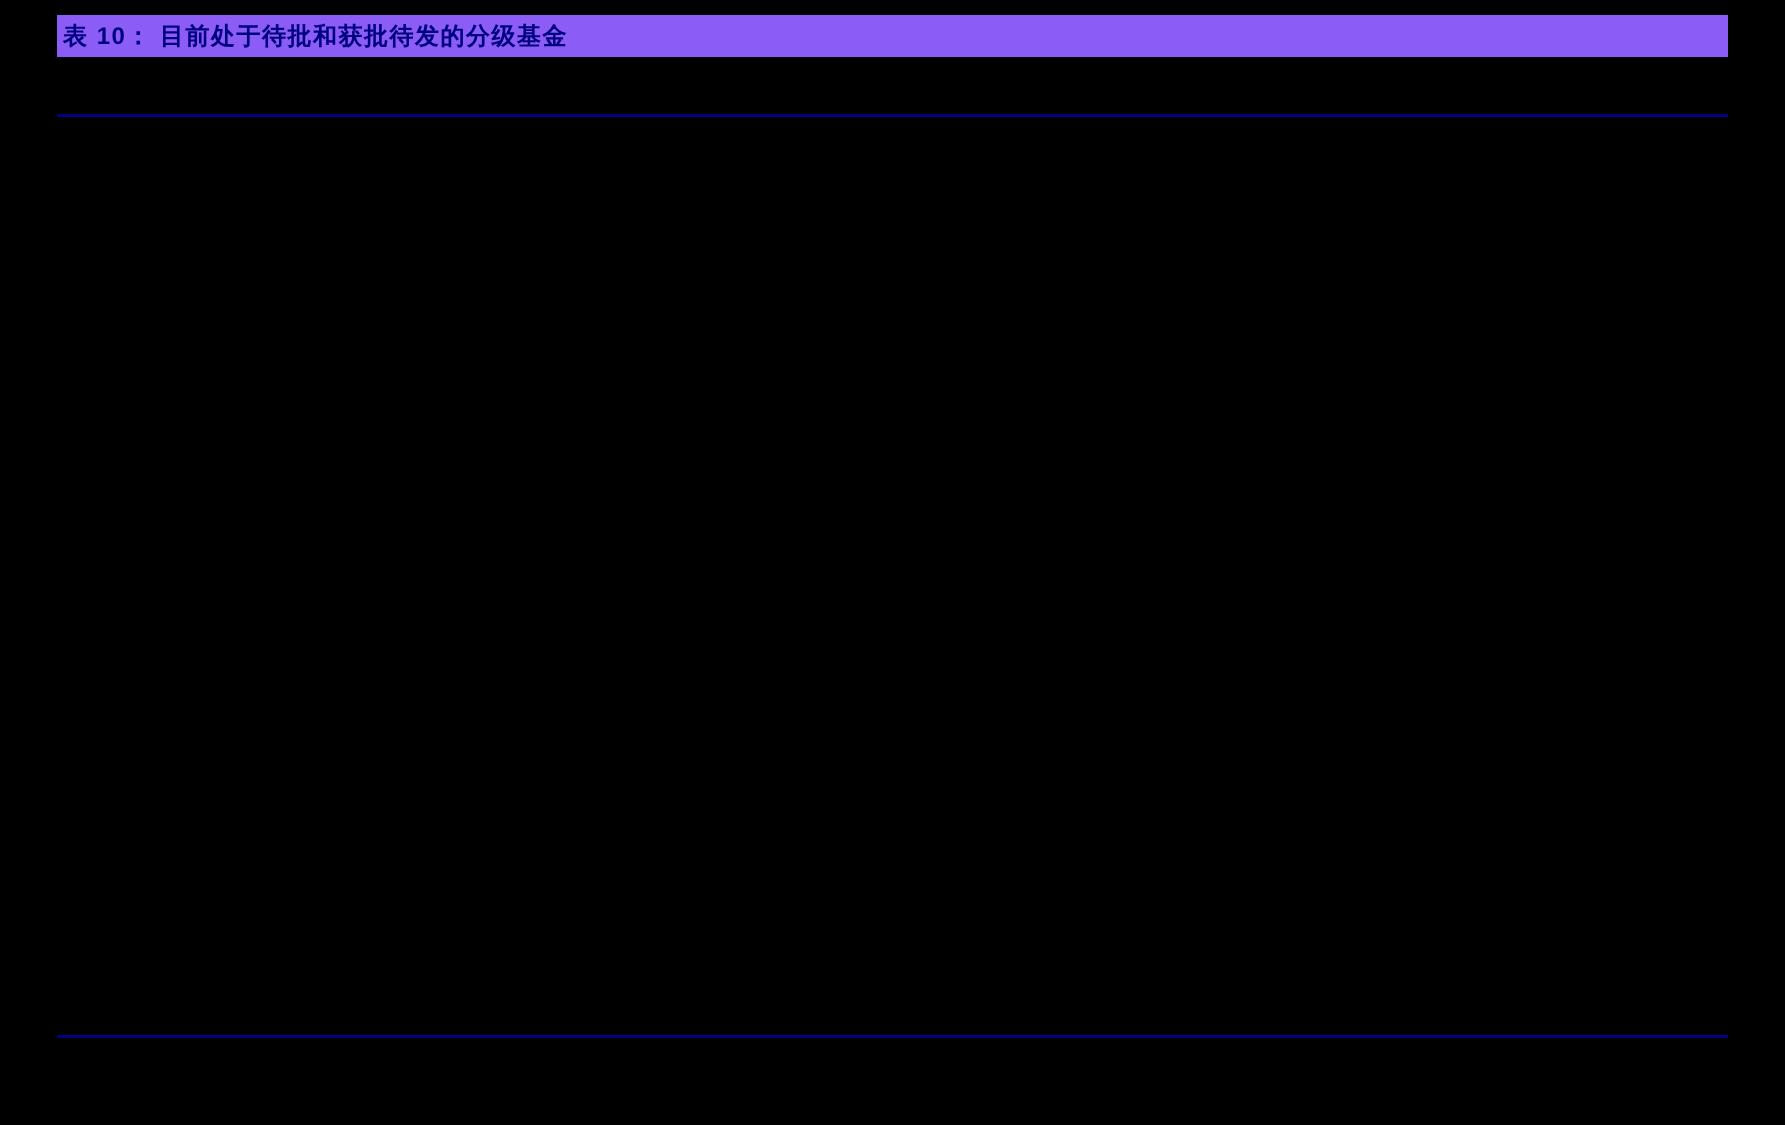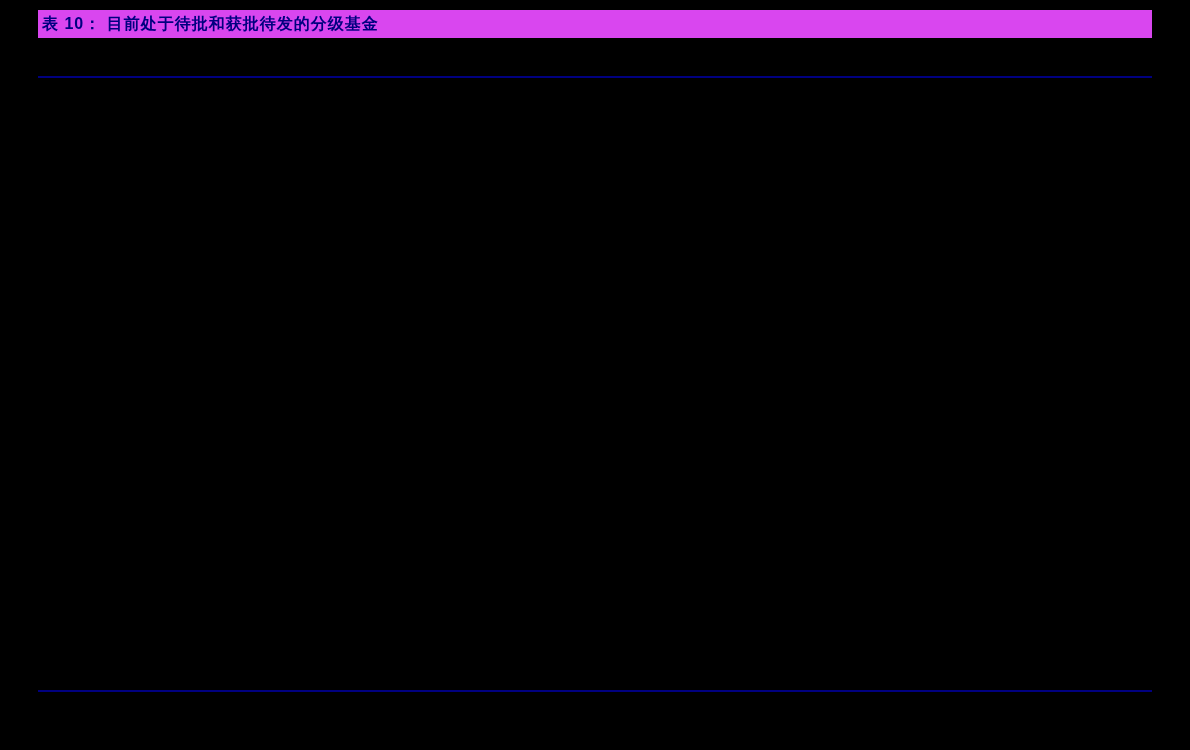--- a/index.html
+++ b/index.html
@@ -13,21 +13,21 @@
       background: #000000;
       font-family: "SimSun", "Microsoft YaHei", sans-serif;
       position: relative;
     }
     .white-panel {
       position: absolute;
       top: 10px;
       left: 38px;
       width: 1114px;
       height: 28px;
-      background: #d946ef;
+      background: #8b5cf6;
       display: flex;
       align-items: center;
     }
     .panel-title {
       color: #000080;
       font-size: 16px;
       font-weight: bold;
       padding-left: 4px;
       letter-spacing: 1px;
     }

